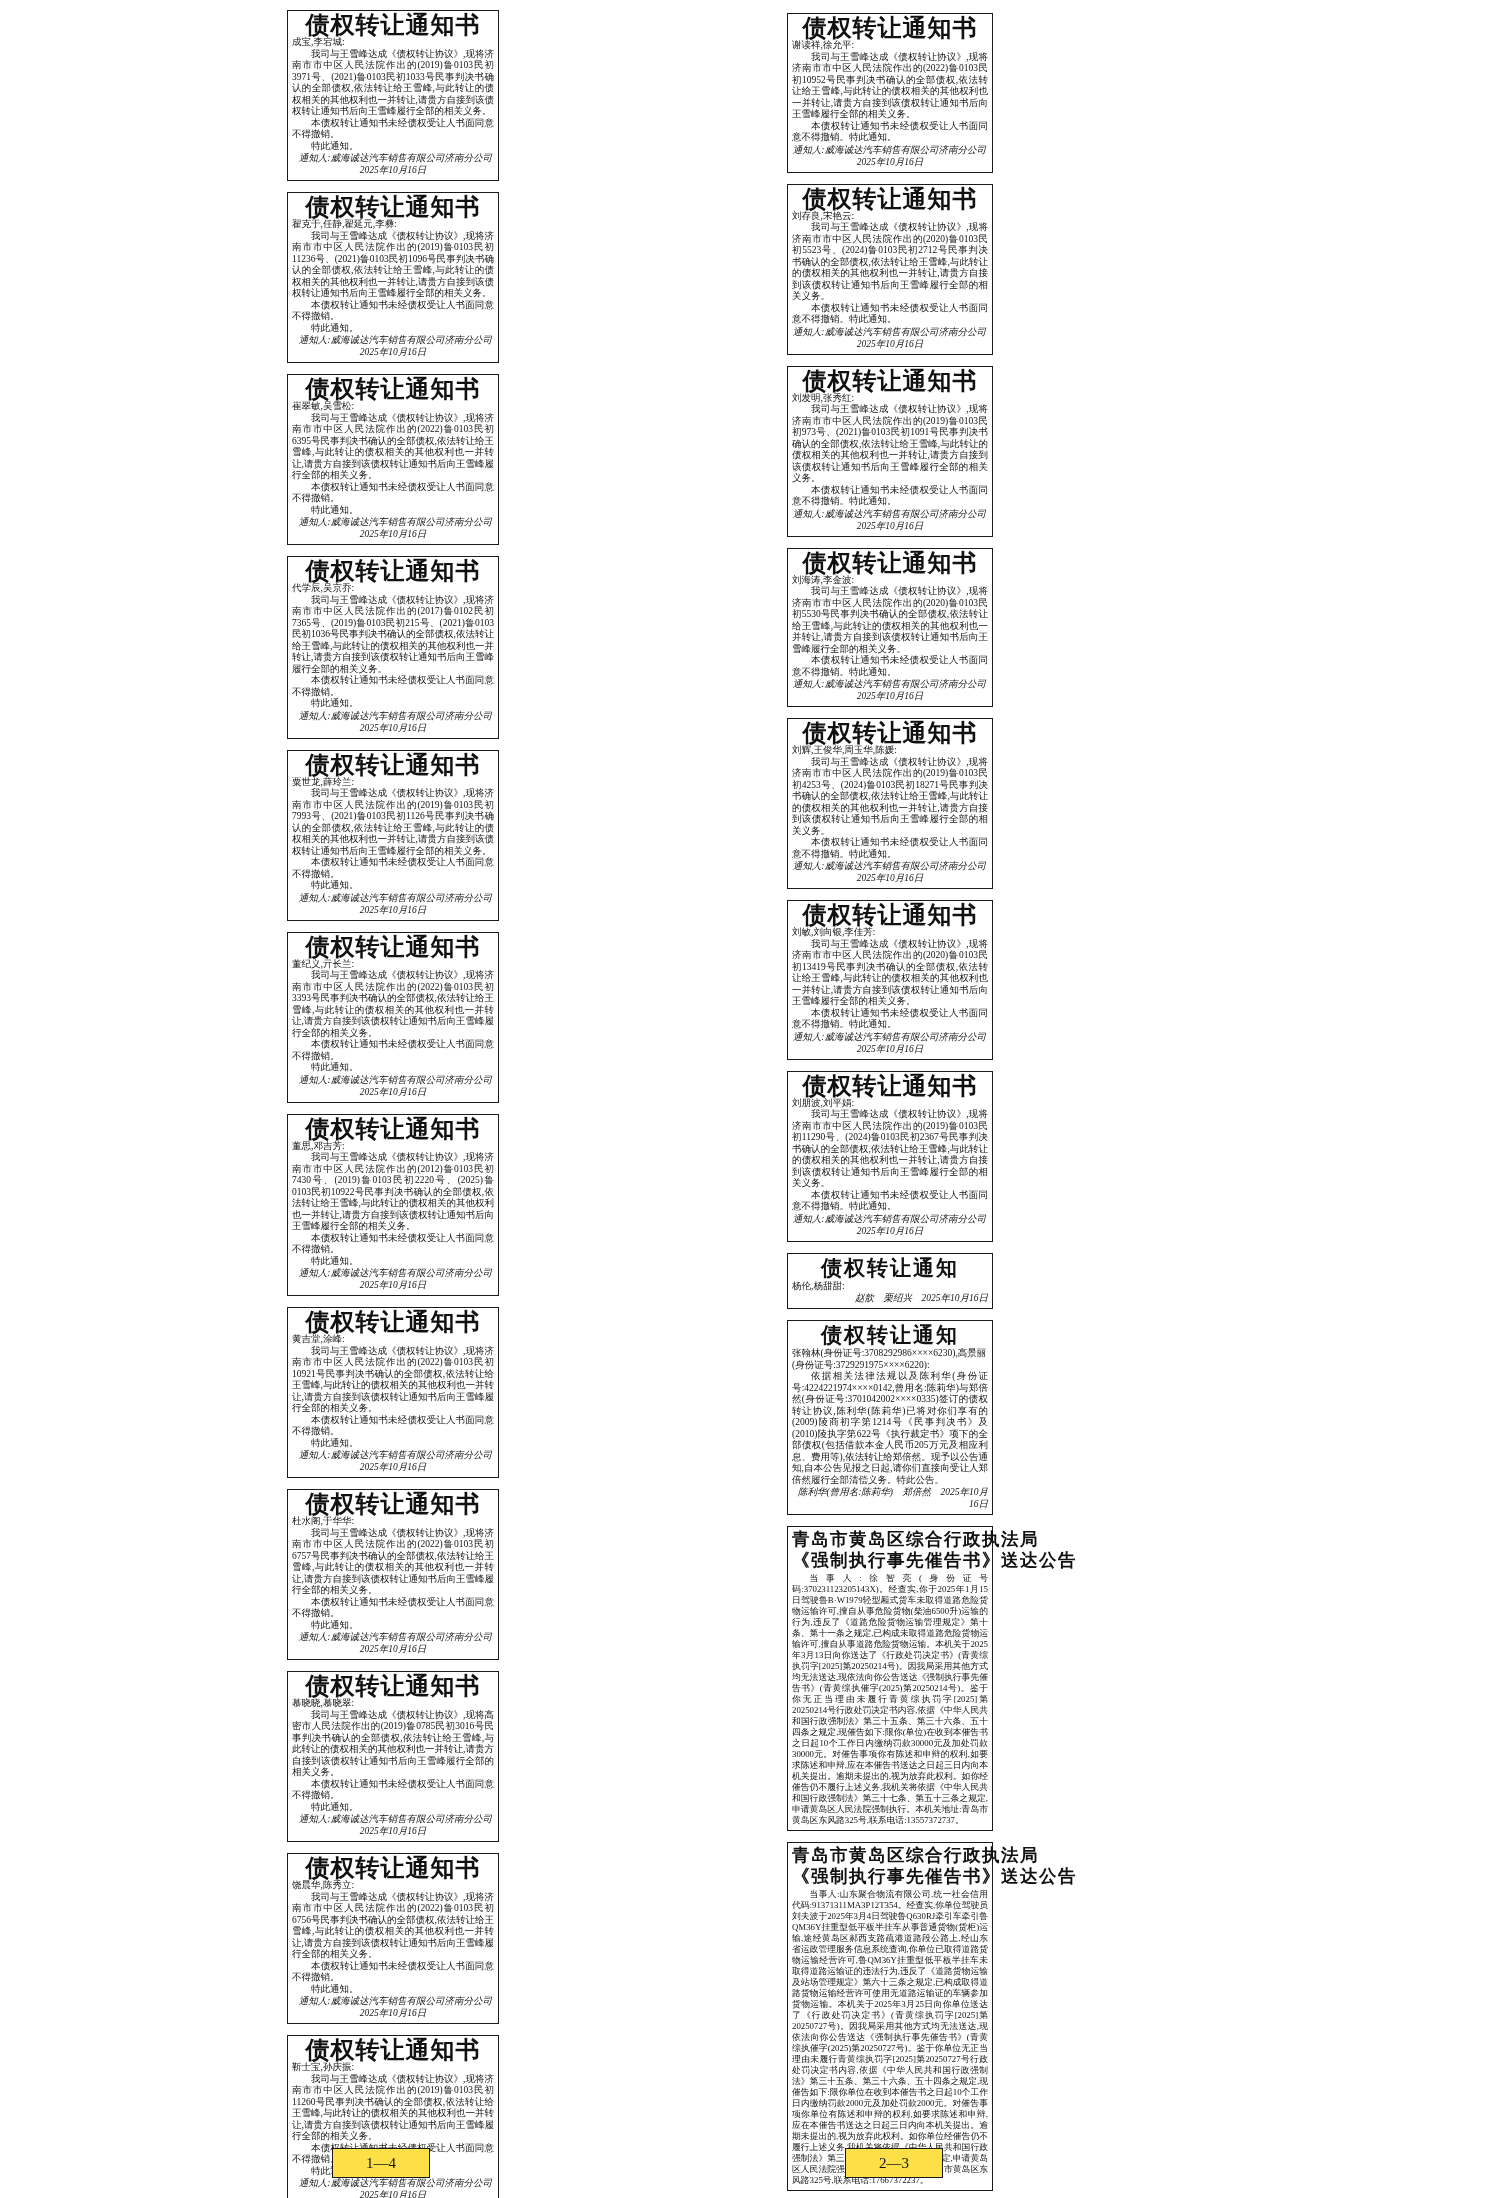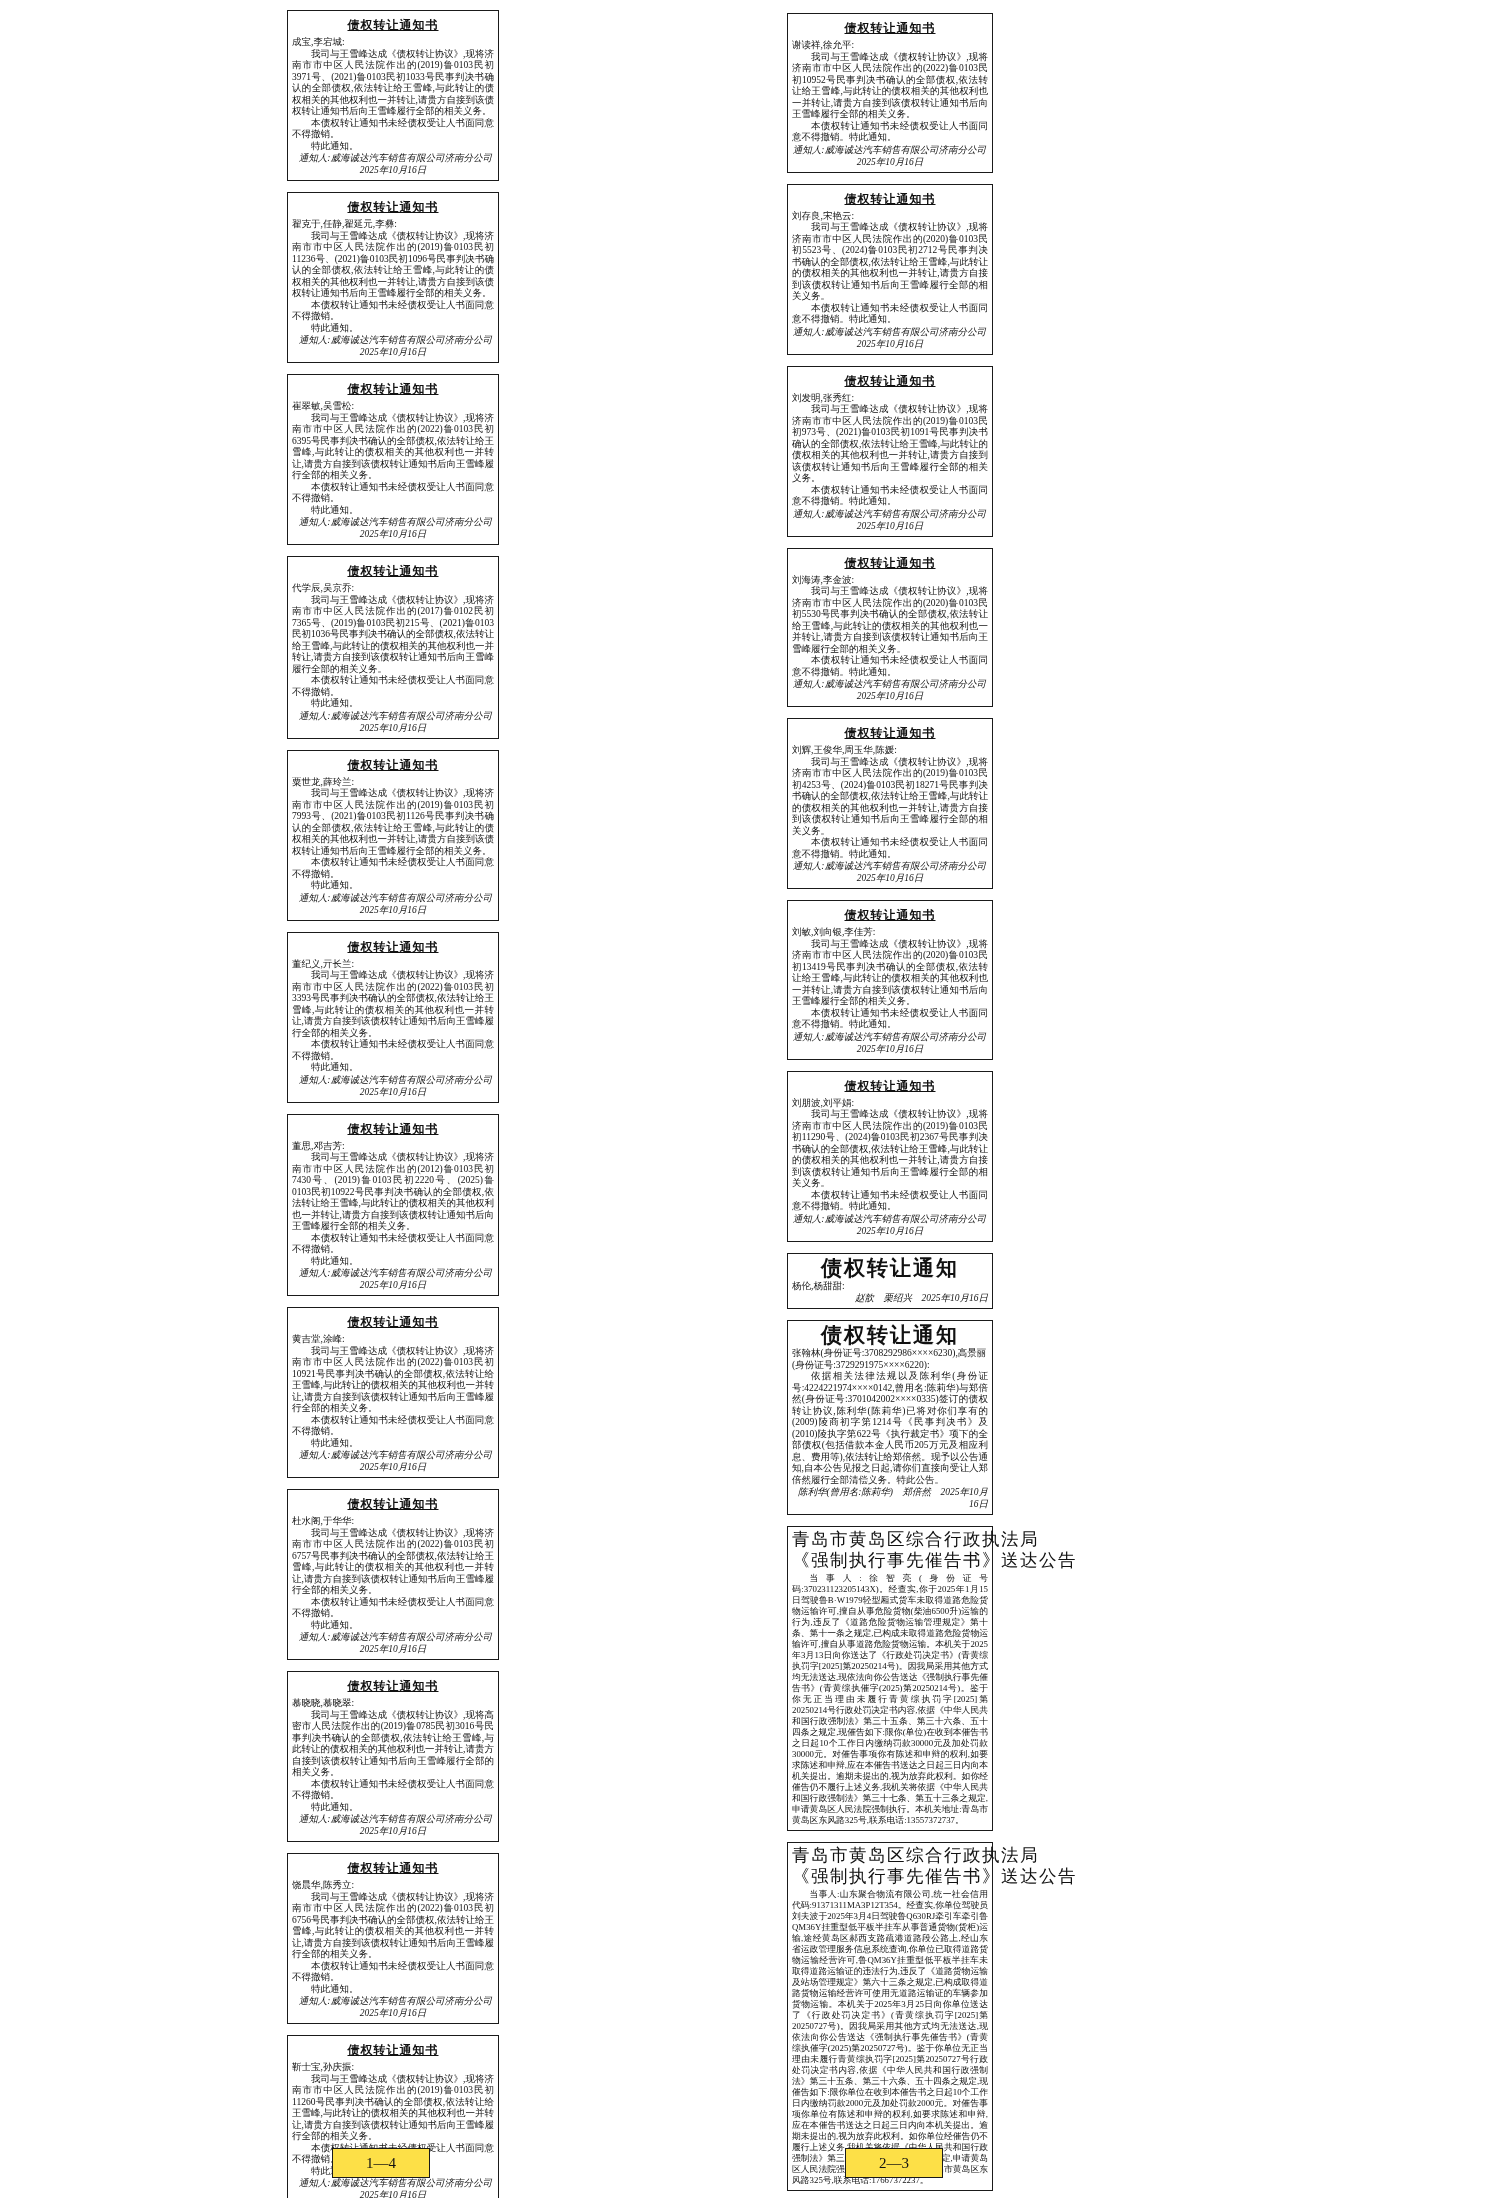--- a/index.html
+++ b/index.html
@@ -3,30 +3,30 @@
 <meta charset="utf-8">
 <style>
   html,body{margin:0;padding:0;background:#f4f4f2;}
   #paper{position:relative;width:1500px;height:2198px;background:#ffffff;
          font-family:"Liberation Serif","DejaVu Serif",serif;color:#111;overflow:hidden;}
   .col{position:absolute;top:0;}
   #col-left{left:287px;width:212px;padding-top:10px;}
   #col-right{left:787px;width:206px;padding-top:13px;}
   .notice{border:1.5px solid #1a1a1a;background:#fff;margin-bottom:11px;
           padding:2px 4px 4px 4px;box-sizing:border-box;}
-  .n-title{text-align:center;font-weight:bold;font-size:12px;line-height:24px;
-           letter-spacing:1px;white-space:nowrap;text-decoration:underline;}
+  .n-title{text-align:center;font-weight:bold;font-size:24px;line-height:24px;
+           letter-spacing:1px;white-space:nowrap;}
   .n-title-sm{text-align:center;font-weight:bold;font-size:21px;line-height:25px;letter-spacing:2px;}
   .n-addr{font-size:9.5px;line-height:11.5px;text-align:left;}
   .n-body,.n-note{font-size:9.5px;line-height:11.5px;text-align:justify;text-indent:2em;}
   .n-closing{font-size:9.5px;line-height:11.5px;text-indent:2em;}
   .n-notifier{font-size:9.5px;line-height:12px;text-align:right;font-style:italic;padding-right:2px;}
   .n-date{font-size:9.5px;line-height:12px;text-align:center;font-style:italic;}
   .n-sign{font-size:9.5px;line-height:12px;text-align:right;font-style:italic;}
-  .e-title{text-align:center;font-weight:normal;font-size:17.5px;line-height:21px;letter-spacing:1.5px;white-space:nowrap;}
+  .e-title{text-align:center;font-weight:bold;font-size:17.5px;line-height:21px;letter-spacing:1.5px;white-space:nowrap;}
   .e-body{font-size:8.8px;line-height:11px;text-align:justify;text-indent:2em;margin-top:2px;}
   .page-no{position:absolute;top:2148px;width:96px;height:28px;border:1.5px solid #1a1a1a;
            text-align:center;font-size:15px;line-height:28px;background:#fde047;}
   #page-no-left{left:332px;}
   #page-no-right{left:845px;}
 </style>
 </head>
 <body>
 
 <div id="paper">

